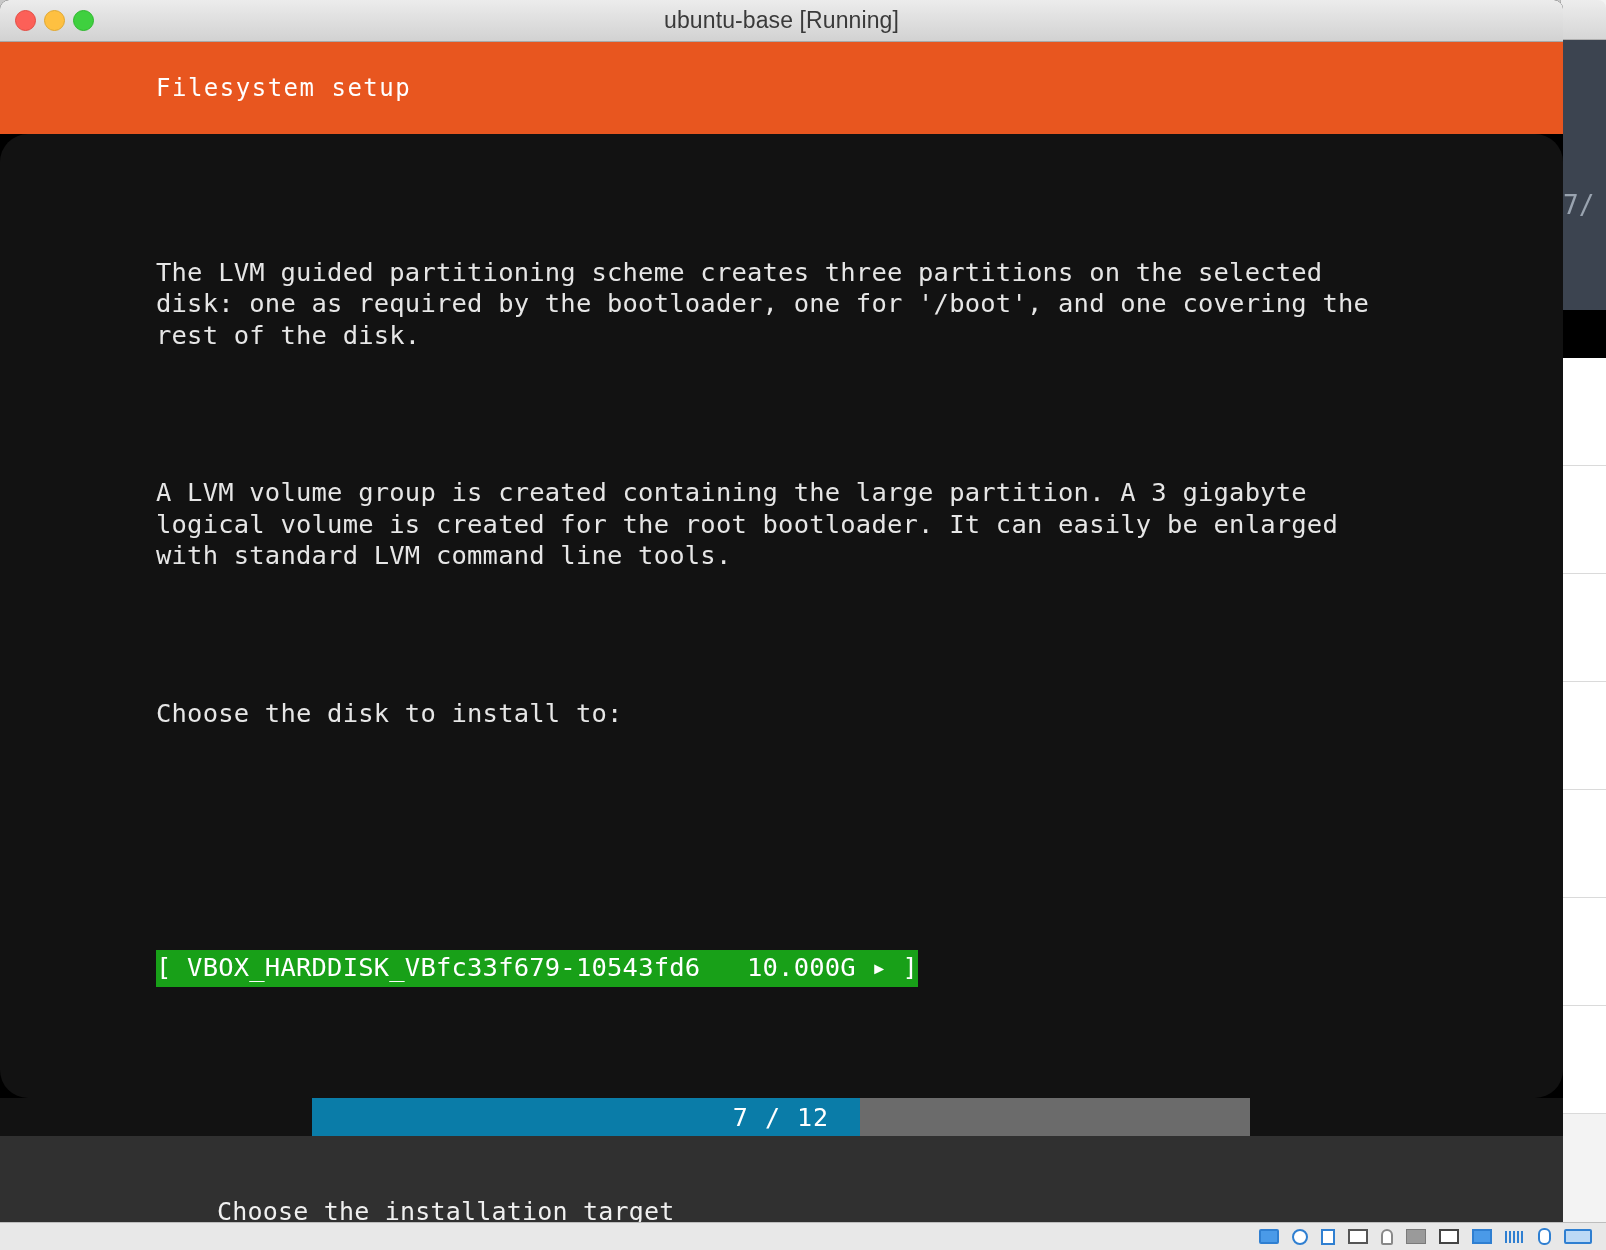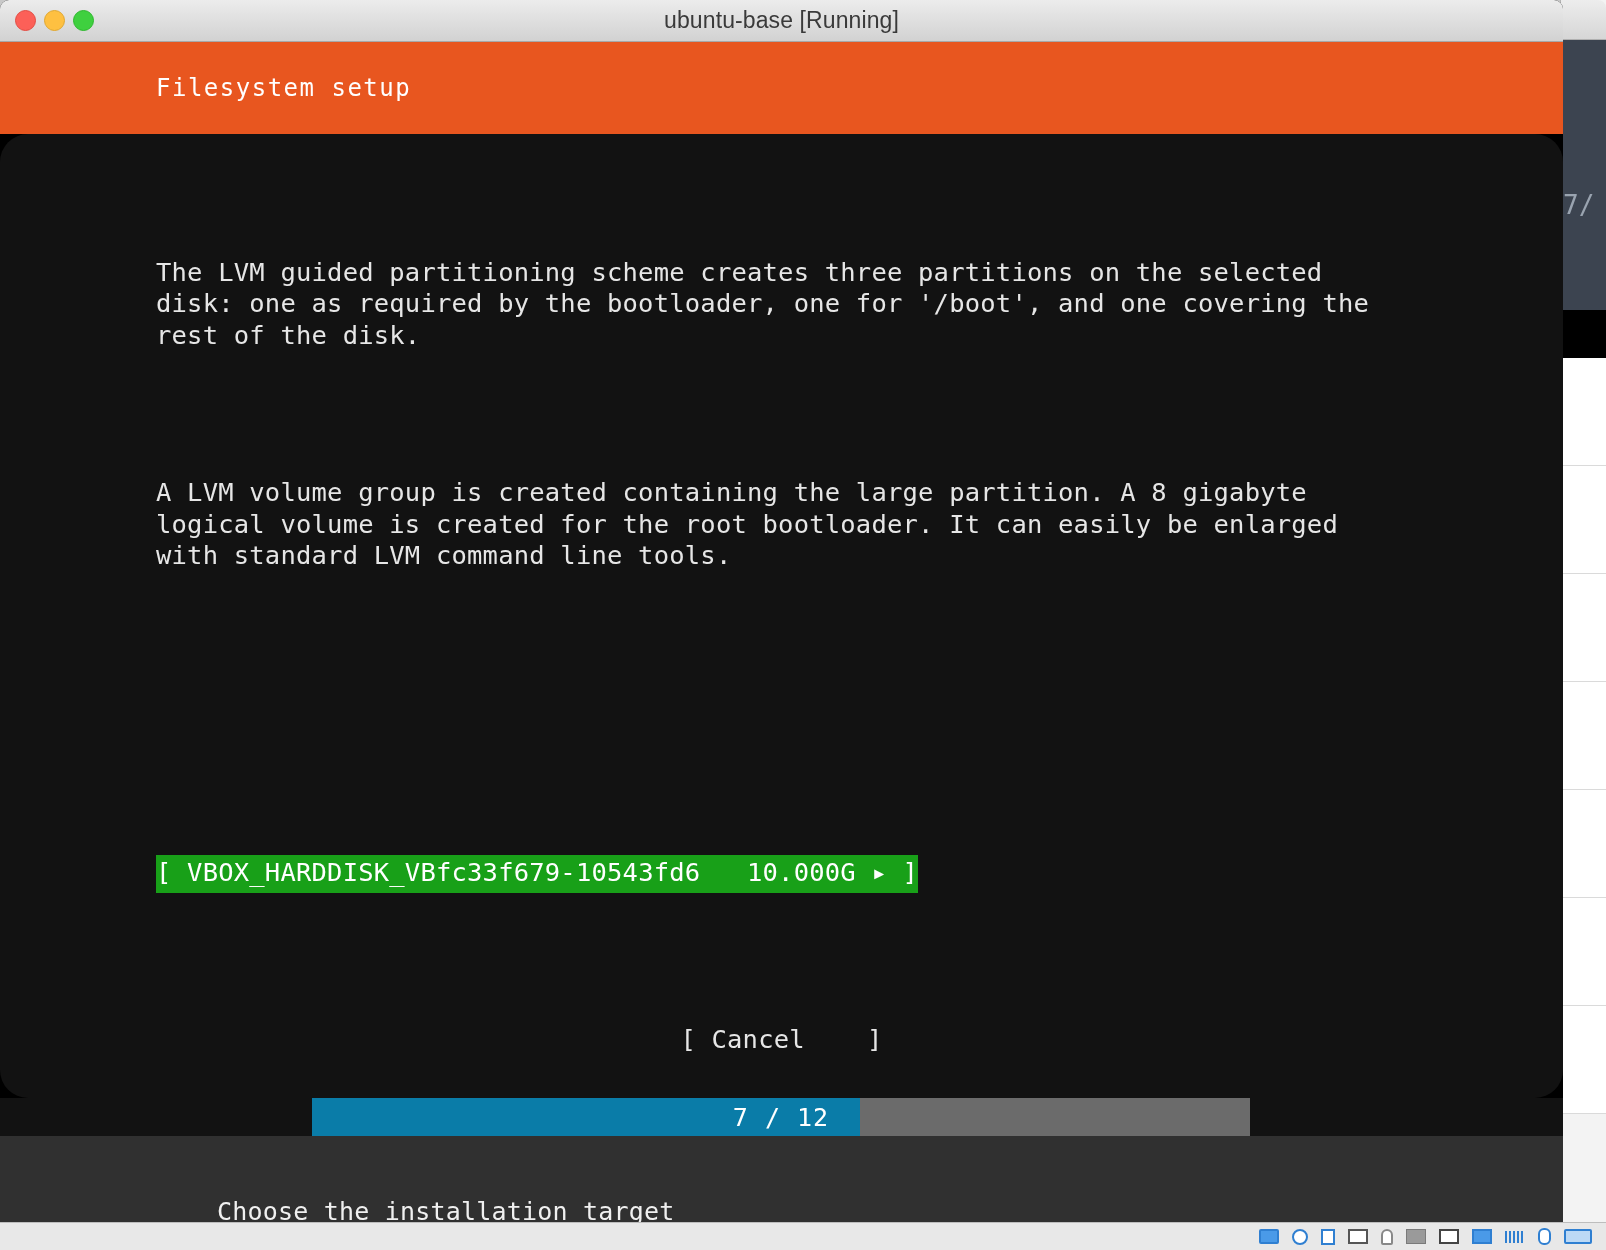--- a/index.html
+++ b/index.html
@@ -269,30 +269,30 @@
   <div id="app-header">
     <div id="app-header-title">Filesystem setup</div>
   </div>
 
   <div id="terminal-body">
 
     <div class="para"><span>The LVM guided partitioning scheme creates three partitions on the selected</span>
 <span>disk: one as required by the bootloader, one for '/boot', and one covering the</span>
 <span>rest of the disk.</span></div>
 
-    <div class="para"><span>A LVM volume group is created containing the large partition. A 8 gigabyte</span>
+    <div class="para"><span>A LVM volume group is created containing the large partition. A 3 gigabyte</span>
 <span>logical volume is created for the root bootloader. It can easily be enlarged</span>
 <span>with standard LVM command line tools.</span></div>
 
+    <div>Choose the disk to install to:</div>
 
     <span class="blank-line"></span>
 
     <div><span class="disk-option"><span>[ </span><span>VBOX_HARDDISK_VBfc33f679-10543fd6</span><span>   </span><span>10.000G</span><span> ▸ </span><span>]</span></span></div>
 
-    <div id="cancel-row">[ Cancel    ]</div>
   </div>
 
   <div id="progress-area">
     <div id="progress-track">
       <div id="progress-fill"></div>
     </div>
     <div id="progress-label">7 / 12</div>
   </div>
 
   <div id="footer-status">

